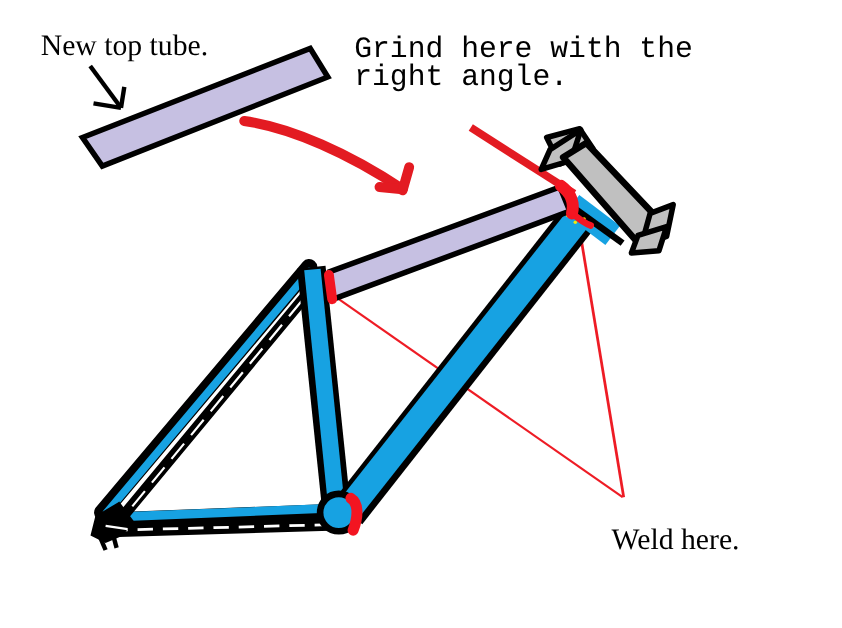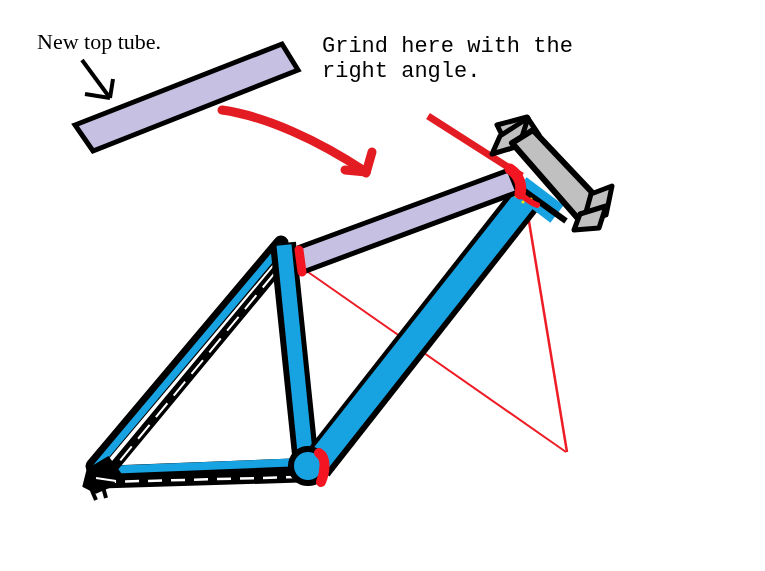--- a/index.html
+++ b/index.html
@@ -12,21 +12,21 @@
     width: 765px;
     height: 571px;
     background: #ffffff;
     overflow: hidden;
     font-family: "Liberation Serif", "DejaVu Serif", serif;
   }
   .anno {
     position: absolute;
     color: #000000;
     font-family: "Liberation Serif", "DejaVu Serif", serif;
-    font-size: 22px;
+    font-size: 27px;
     line-height: 25px;
     white-space: pre;
     user-select: none;
   }
   #label-new-top-tube { left: 37px; top: 29px; }
   #label-grind-here   { left: 322px; top: 34px; font-family: Liberation Mono, monospace; }
   #label-weld-here    { left: 556px; top: 478px; }
   svg { position: absolute; left: 0; top: 0; }
 </style>
 </head>
@@ -125,14 +125,15 @@
       </g>
 
     </g>
   </svg>
 
   <div class="anno" id="label-new-top-tube">New top tube.</div>
 
   <div class="anno" id="label-grind-here">Grind here with the
 right angle.</div>
 
+  <div class="anno" id="label-weld-here">Weld here.</div>
 
 </div>
 
 </body></html>

